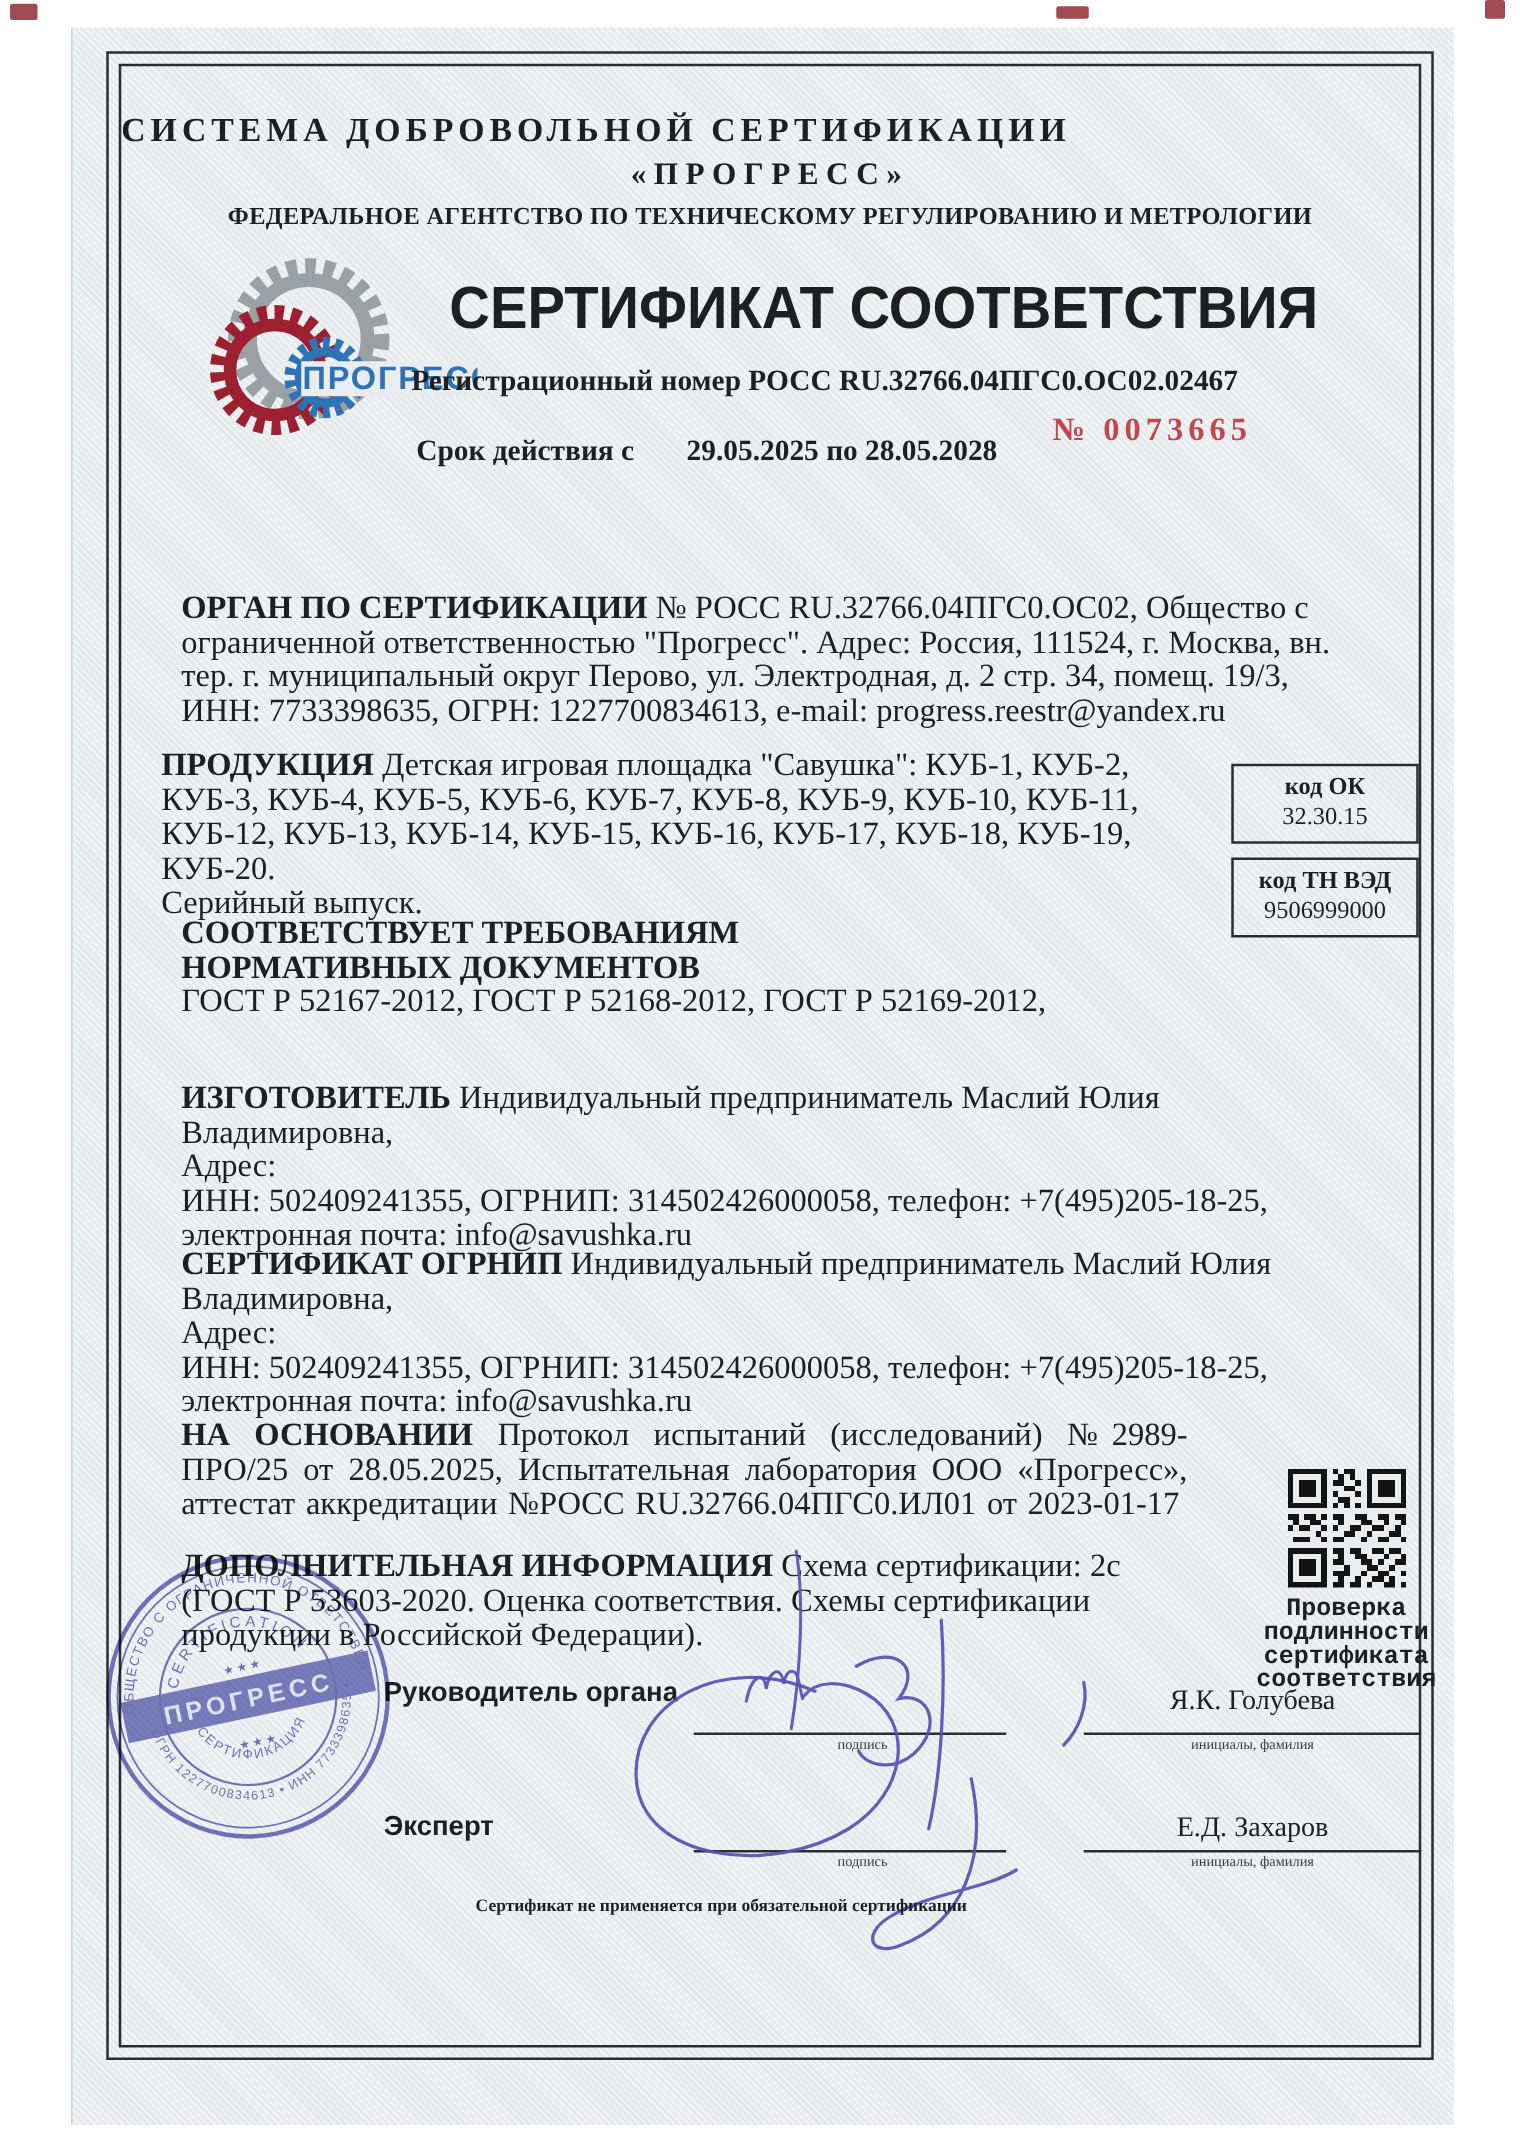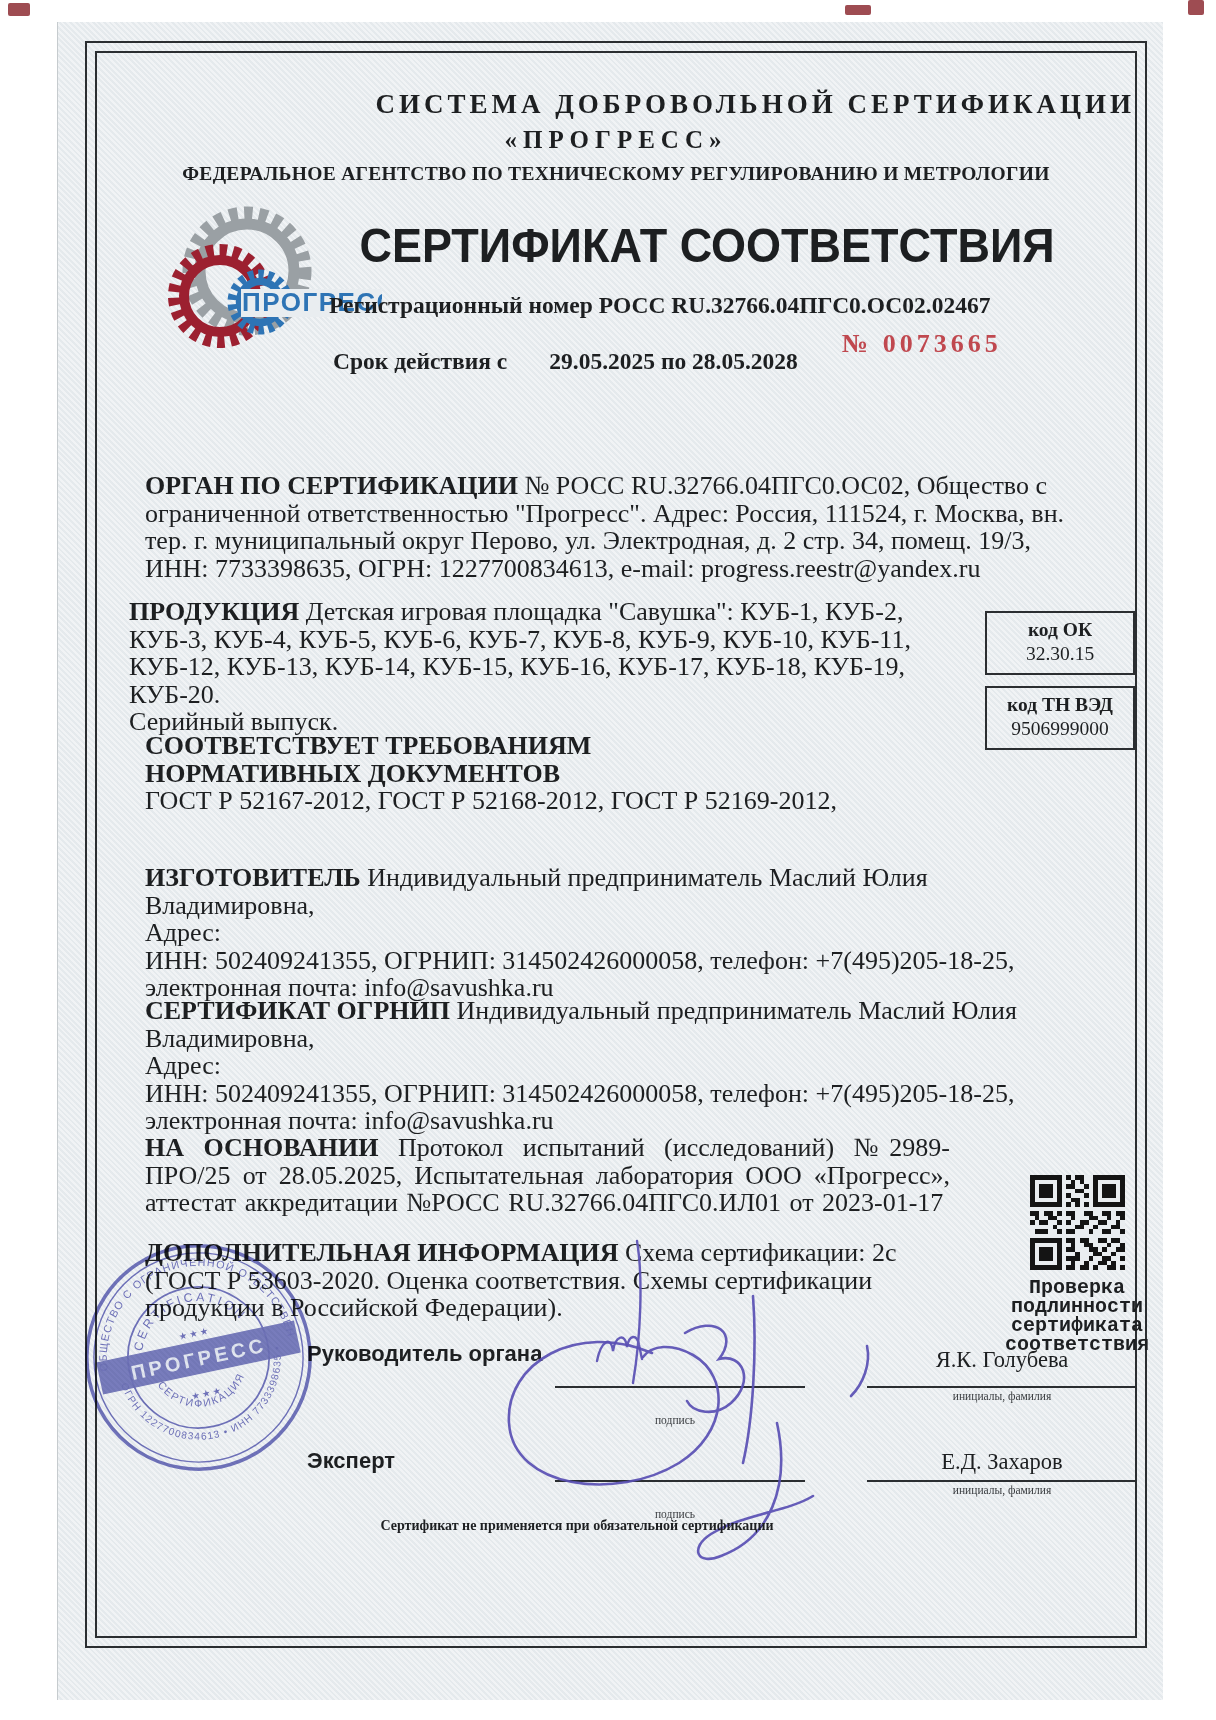--- a/index.html
+++ b/index.html
@@ -9,21 +9,21 @@
   .paper { position:absolute; left:57px; top:22px; width:1106px; height:1678px;
            background:#e9edf0; border-left:1px solid #c6cbce;
            background-image: repeating-linear-gradient(45deg, rgba(255,255,255,.35) 0 2px, rgba(210,218,222,.18) 2px 4px); }
 
   .frame-outer { position:absolute; left:27px; top:19px; right:16px; bottom:52px; border:2px solid #2b2e31; }
   .frame-inner { position:absolute; inset:8px; border:2px solid #2b2e31; }
   .content { position:absolute; inset:0; }
 
   .corner-mark { position:absolute; background:#8d2d34; opacity:.85; border-radius:2px; }
 
-  .sys1 { position:absolute; top:36px; left:0; width:100%; text-align:right;
+  .sys1 { position:absolute; top:36px; left:0; width:100%; text-align:left;
           font-size:27px; font-weight:bold; letter-spacing:4px; }
   .sys2 { position:absolute; top:73px; left:0; width:100%; text-align:center;
           font-size:25px; font-weight:bold; letter-spacing:6px; }
   .agency { position:absolute; top:110px; left:0; width:100%; text-align:center;
           font-size:19.5px; font-weight:bold; letter-spacing:.3px; }
 
   .logo { position:absolute; left:30px; top:146px; }
 
   .cert-title { position:absolute; left:260px; top:166px; width:700px; text-align:center;
           font-family:"Liberation Sans","DejaVu Sans",sans-serif; font-size:45px; font-weight:bold;
@@ -57,21 +57,21 @@
   .qr-block { position:absolute; left:905px; top:1122px; width:150px; text-align:center; }
   .qr-block svg { display:block; margin:0 auto; }
   .qr-caption { margin-top:8px; font-family:Liberation Mono, monospace;
                 font-size:20px; font-weight:bold; line-height:19px; white-space:pre-line; }
 
   .sig-role { position:absolute; left:210px; font-family:"Liberation Sans","DejaVu Sans",sans-serif;
               font-size:22px; font-weight:bold; }
   .role-head { top:1288px; }
   .role-expert { top:1395px; }
   .sig-line { position:absolute; height:2px; background:#2b2e31; width:250px; left:458px; }
-  .sig-caption { position:absolute; width:250px; left:453px; text-align:center; font-size:11.5px; color:#3a3d40;margin-top:24px; }
+  .sig-caption { position:absolute; width:250px; left:468px; text-align:center; font-size:11.5px; color:#3a3d40; }
   .line1 { top:1333px; } .cap1 { top:1337px; }
   .line2 { top:1427px; } .cap2 { top:1431px; }
   .name-block { position:absolute; left:770px; width:270px; text-align:center; font-size:22.5px; }
   .name1 { top:1294px; } .name2 { top:1396px; }
   .name-line { position:absolute; left:770px; width:270px; height:2px; background:#2b2e31; }
   .nline1 { top:1333px; } .nline2 { top:1427px; }
   .name-cap { position:absolute; left:770px; width:270px; text-align:center; font-size:11.5px; color:#3a3d40; }
   .ncap1 { top:1337px; } .ncap2 { top:1431px; }
 
   .sig-ink { position:absolute; opacity:.92; }

